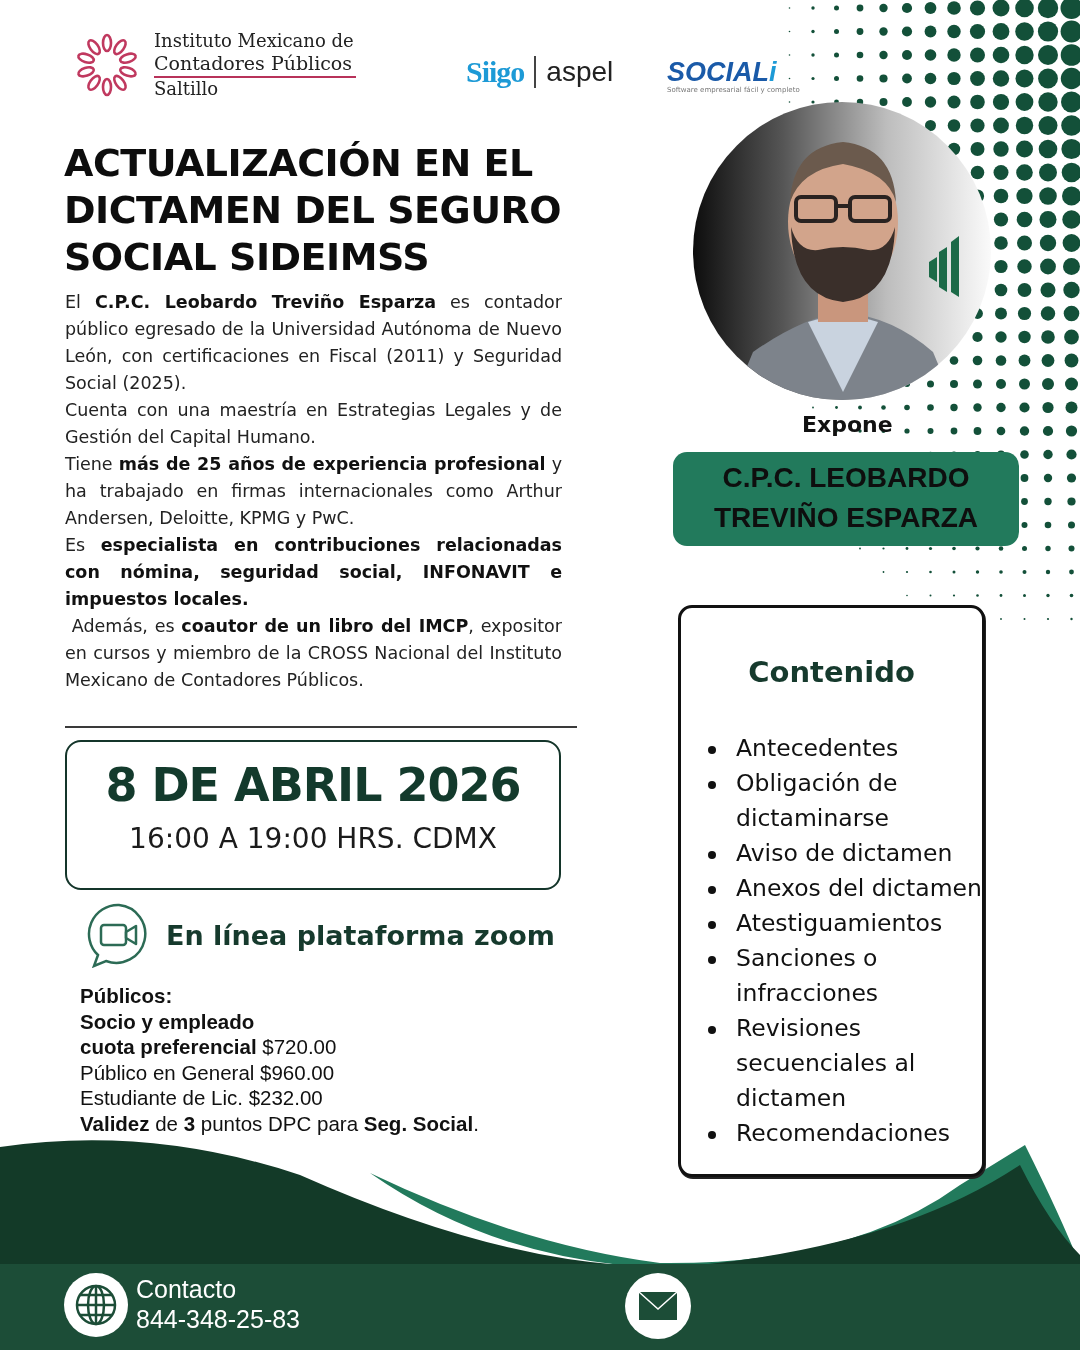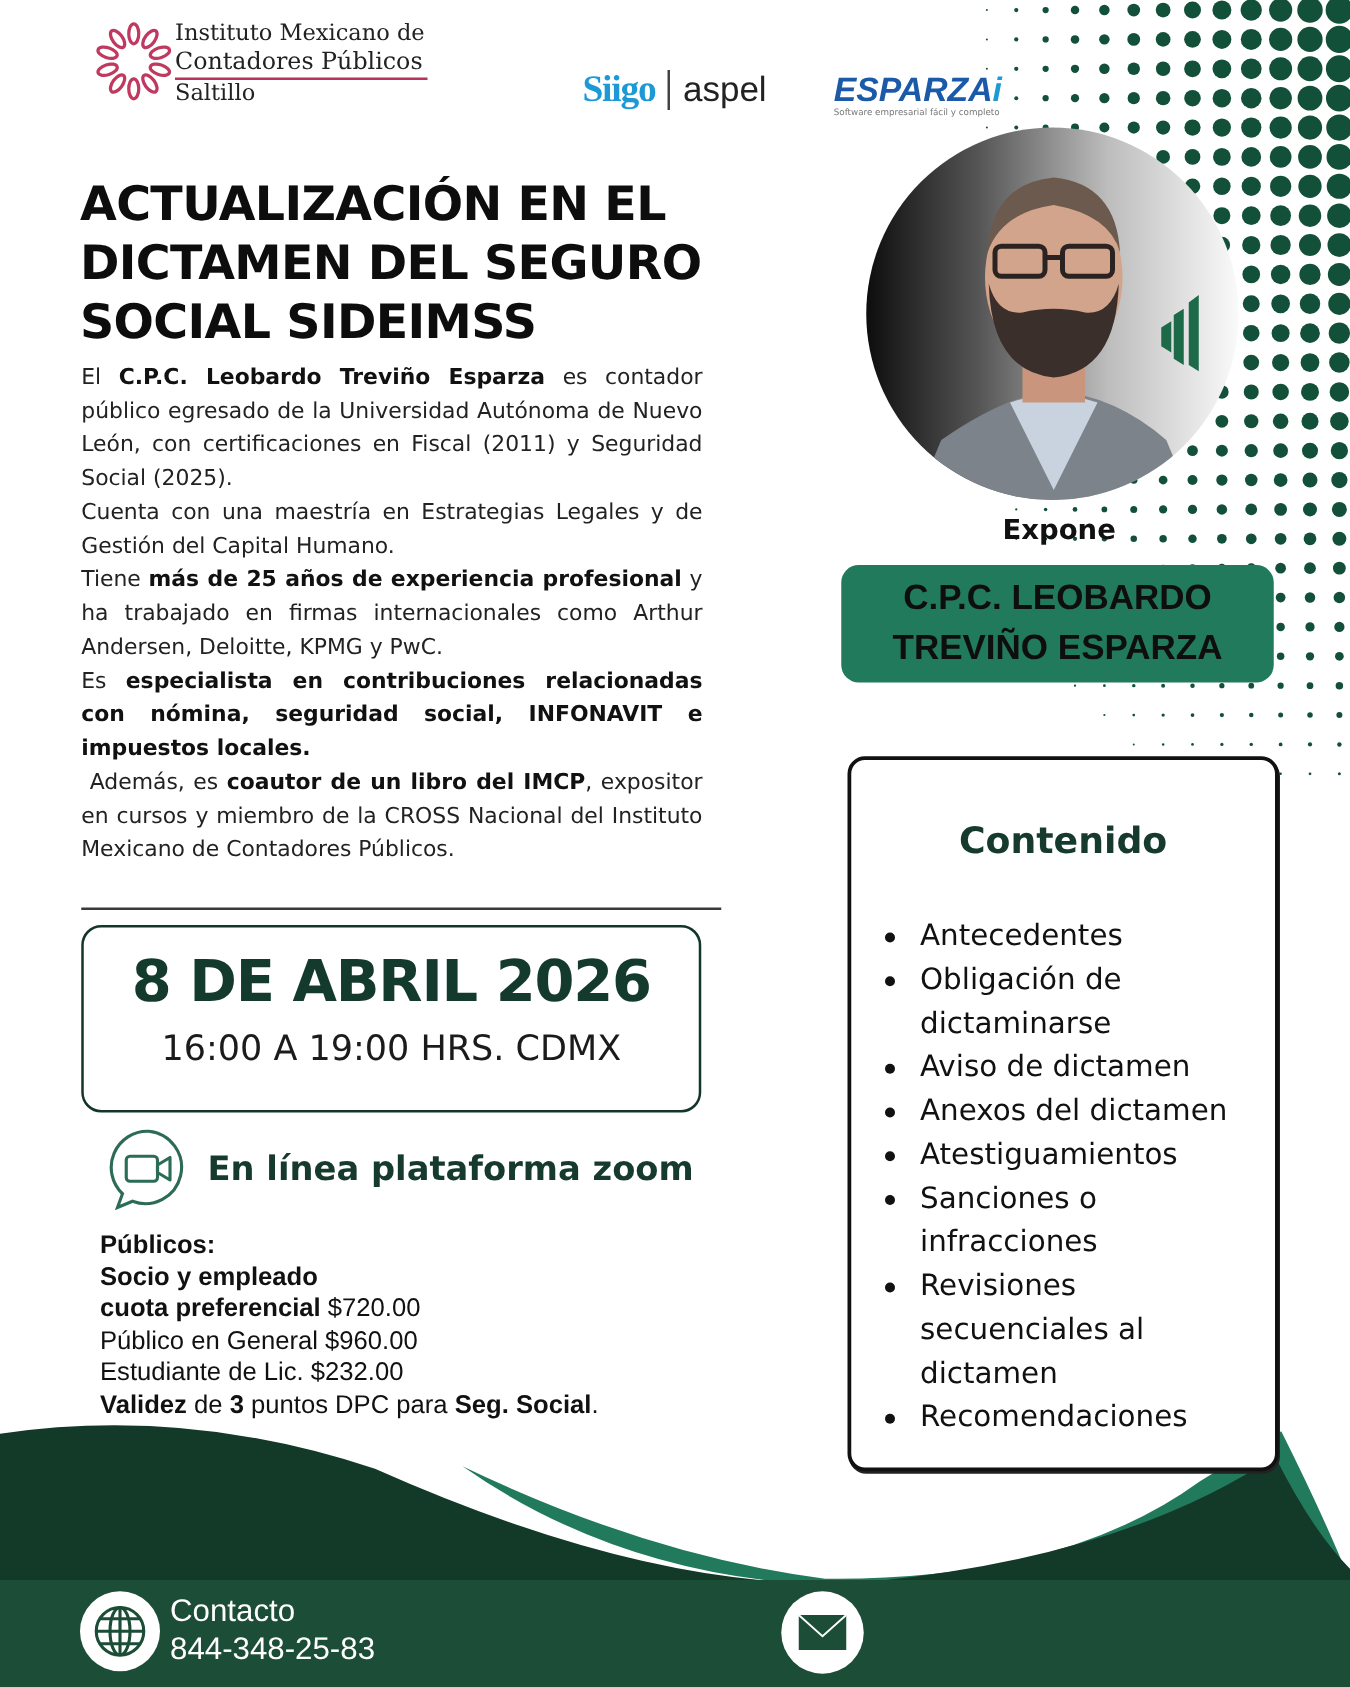--- a/index.html
+++ b/index.html
@@ -3,21 +3,21 @@
 <meta charset="utf-8">
 <style>
   * { box-sizing: border-box; margin: 0; padding: 0; }
   html, body { width: 1080px; height: 1350px; overflow: hidden; background: #ffffff; }
   body { position: relative; font-family: "DejaVu Sans", "Liberation Sans", sans-serif; color: #111; }
 
   
   .dots { position: absolute; right: 0; top: 0; width: 320px; height: 680px; }
 
   
-  .imcp-logo { position: absolute; left: 74px; top: 16px; display: flex; align-items: flex-start; gap: 0; }
+  .imcp-logo { position: absolute; left: 74px; top: 30px; display: flex; align-items: center; gap: 14px; }
   .imcp-mark { width: 66px; height: 66px; }
   .imcp-text { font-family: "DejaVu Serif", "Liberation Serif", serif; color: #222; }
   .imcp-line1 { font-size: 18px; line-height: 22px; }
   .imcp-line2 { font-size: 19px; line-height: 22px; font-weight: normal; border-bottom: 2px solid #b8325a; padding-bottom: 2px; width: 202px; }
   .imcp-line3 { font-size: 18px; line-height: 22px; }
 
   .partner-logos { position: absolute; left: 466px; top: 55px; display: flex; align-items: center; }
   .siigo { font-family: Liberation Serif, serif; font-weight: bold; font-size: 30px; color: #1d9ad6; letter-spacing: -1px; }
   .sep { width: 2px; height: 32px; background: #444; margin: 0 10px; }
   .aspel { font-family: "Liberation Sans", sans-serif; font-size: 28px; color: #222; }
@@ -47,21 +47,21 @@
   .online-text { font-family: "DejaVu Sans", sans-serif; font-weight: bold; font-size: 27px; color: #163a2d; }
 
   
   .investment { position: absolute; left: 80px; top: 983px; font-family: "Liberation Sans", sans-serif; font-size: 20.5px; line-height: 25.5px; color: #111; }
 
   
   .speaker-photo { position: absolute; left: 693px; top: 102px; width: 298px; height: 298px; border-radius: 50%; overflow: hidden; background: linear-gradient(90deg, #0d0d0d 0%, #555 30%, #bdbdbd 65%, #fafafa 100%); }
   .expone { position: absolute; left: 802px; top: 412px; font-family: "DejaVu Sans", sans-serif; font-weight: bold; font-size: 22px; color: #111; }
   .speaker-name { position: absolute; left: 673px; top: 452px; width: 346px; height: 94px; background: #227a5c; border-radius: 14px; text-align: center; font-family: "Liberation Sans", sans-serif; font-weight: bold; font-size: 28px; line-height: 40px; color: #0e0e0e; padding-top: 6px; }
 
-  .content-box { position: absolute; left: 678px; top: 605px; width: 345px; height: 572px; background: #fff; border: 3px solid #111; border-radius: 14px; box-shadow: 1px 2px 0 #222; z-index: 3; }
+  .content-box { position: absolute; left: 678px; top: 605px; width: 307px; height: 572px; background: #fff; border: 3px solid #111; border-radius: 14px; box-shadow: 1px 2px 0 #222; z-index: 3; }
   .content-title { text-align: center; font-family: "DejaVu Sans", sans-serif; font-weight: bold; font-size: 29px; color: #163a2d; margin-top: 47px; }
   .content-list { list-style: none; margin-top: 42px; padding-left: 25px; }
   .content-list li { position: relative; padding-left: 30px; font-family: "DejaVu Sans", sans-serif; font-size: 23.5px; line-height: 35px; color: #111; width: 300px; }
   .content-list li::before { content: ""; position: absolute; left: 2px; top: 15px; width: 8px; height: 8px; border-radius: 50%; background: #111; }
 
   
   .wave { position: absolute; left: 0; top: 1135px; width: 1080px; height: 130px; z-index: 1; }
   .footer { position: absolute; left: 0; top: 1264px; width: 1080px; height: 86px; background: #1c4d37; z-index: 2; }
   .contact { position: absolute; left: 64px; top: 1273px; display: flex; align-items: center; gap: 8px; z-index: 4; }
   .email { position: absolute; left: 625px; top: 1273px; display: flex; align-items: center; gap: 12px; z-index: 4; }
@@ -411,21 +411,21 @@
     <div class="imcp-line3">Saltillo</div>
   </div>
 </div>
 
 <div class="partner-logos">
   <span class="siigo">Siigo</span>
   <span class="sep"></span>
   <span class="aspel">aspel</span>
 </div>
 <div class="contpaqi">
-  <div class="contpaqi-word"><span>ESPARZA</span><span class="contpaqi-i">i</span></div>
+  <div class="contpaqi-word"><span>SOCIAL</span><span class="contpaqi-i">i</span></div>
   <div class="contpaqi-tag">Software empresarial fácil y completo</div>
 </div>
 
 <h1 class="title">
   <div>ACTUALIZACIÓN EN EL</div>
   <div>DICTAMEN DEL SEGURO</div>
   <div>SOCIAL SIDEIMSS</div>
 </h1>
 
 <div class="bio">

